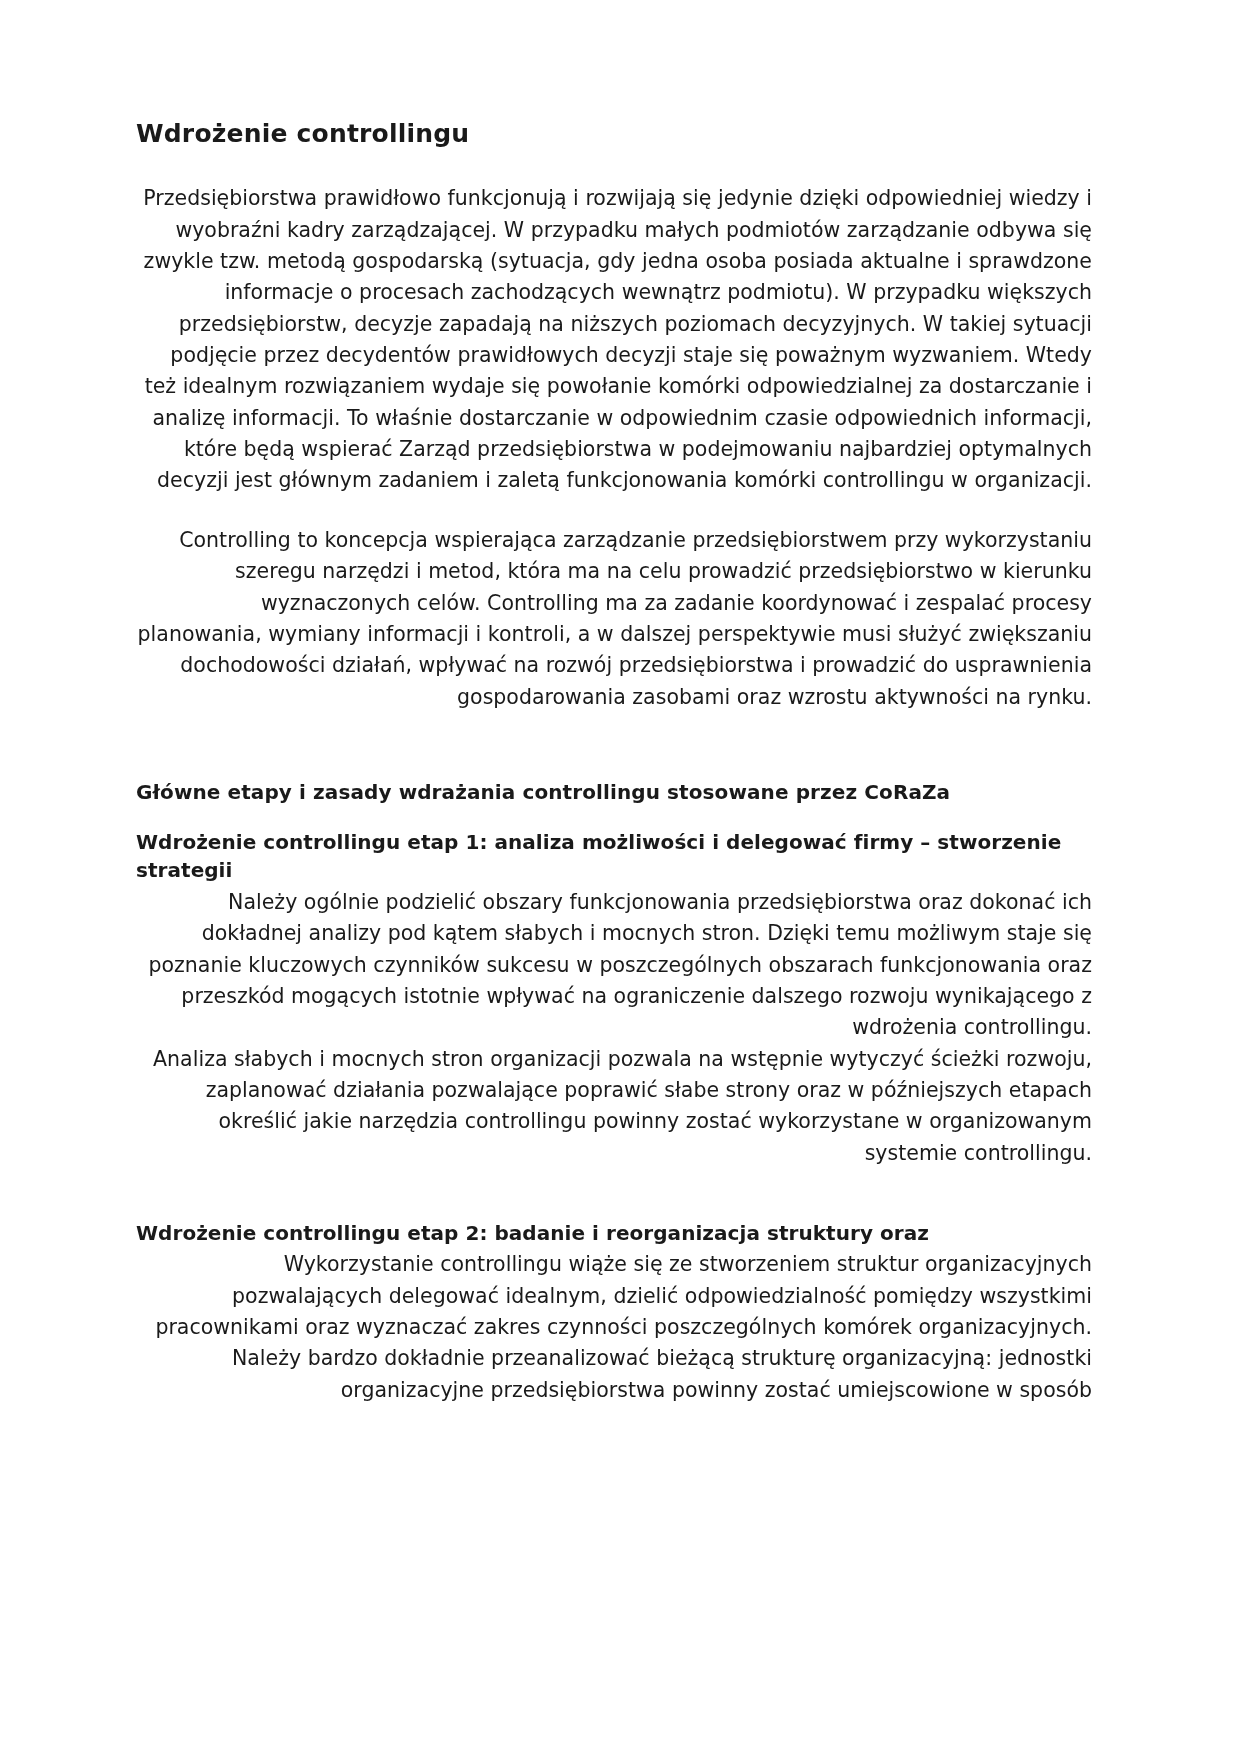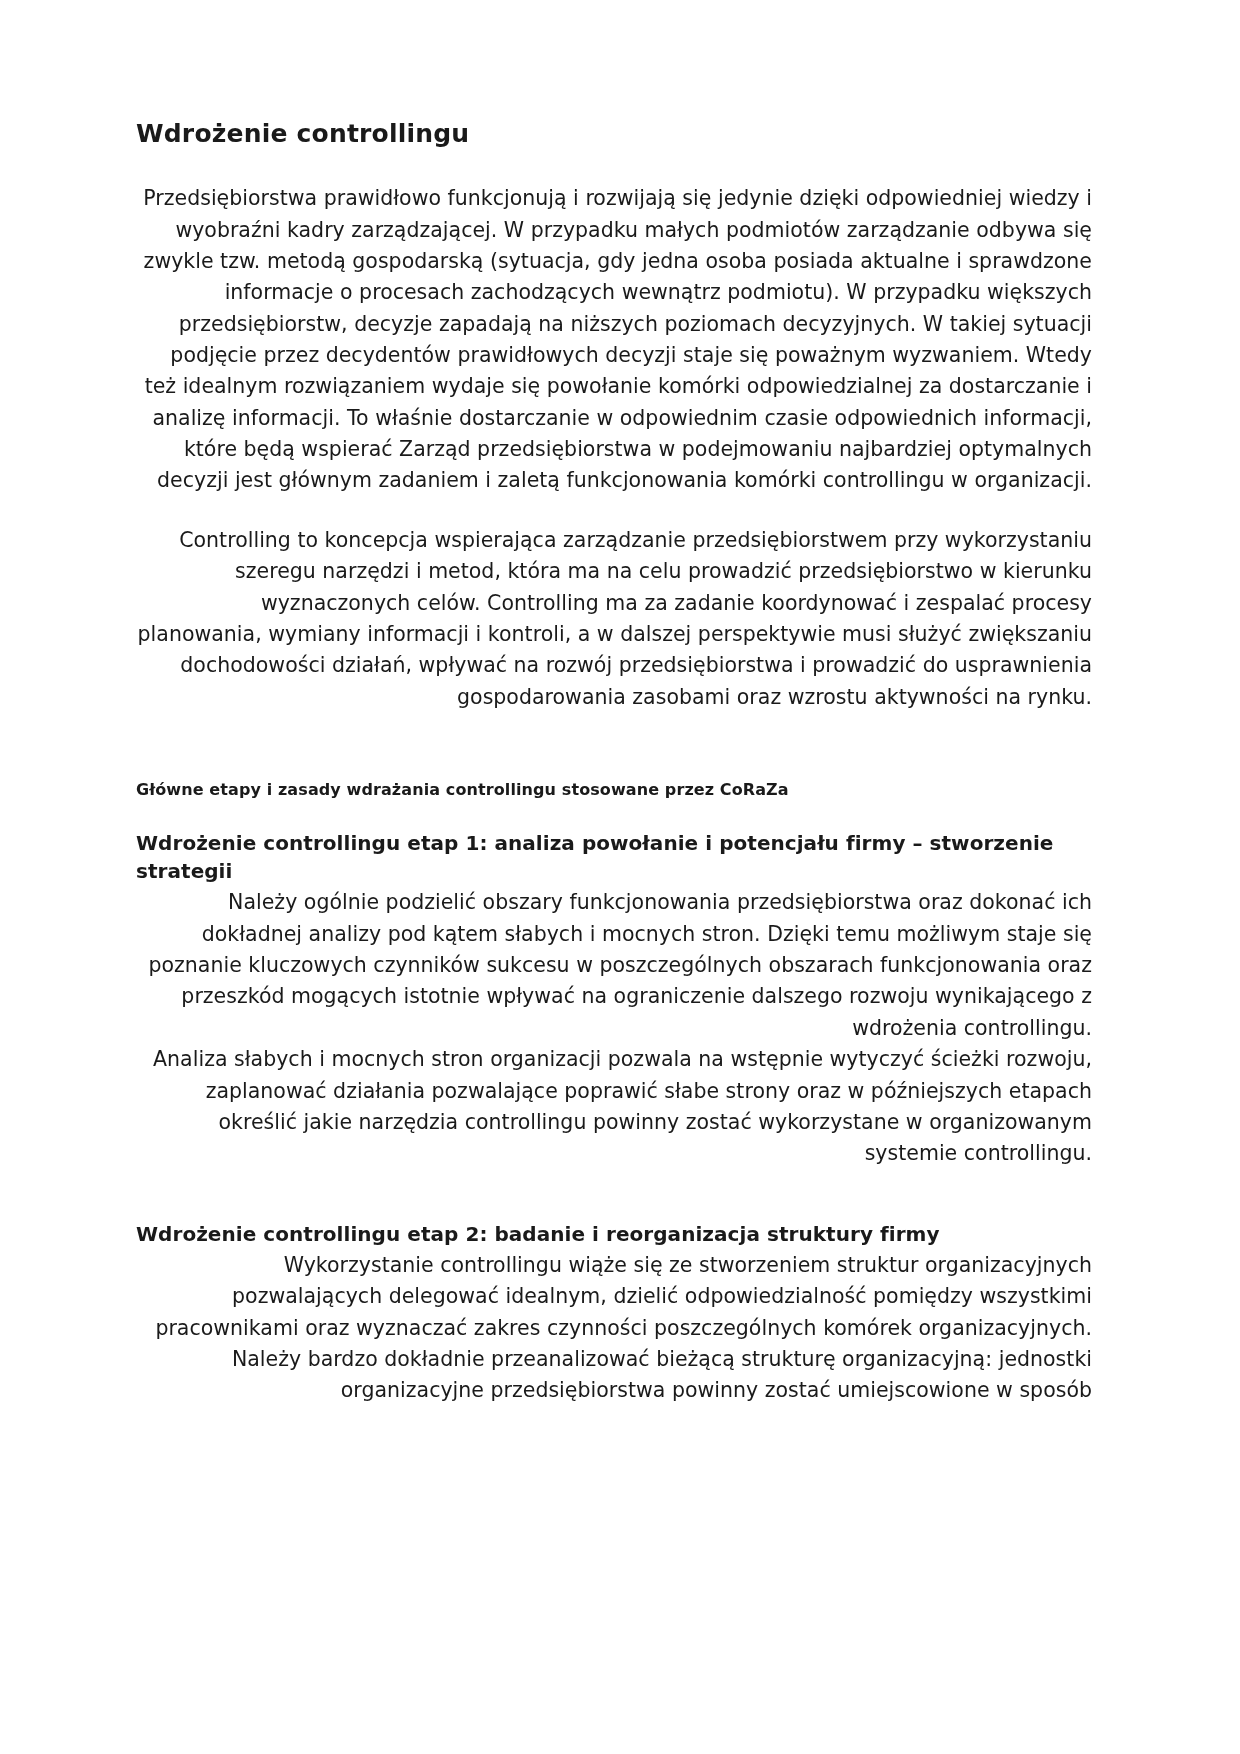--- a/index.html
+++ b/index.html
@@ -22,24 +22,24 @@
     position: relative;
   }
   h1.doc-title {
     font-size: 25px;
     font-weight: bold;
     letter-spacing: 0.2px;
     margin: 0 0 34px 0;
     line-height: 1.25;
   }
   h2.section-title {
-    font-size: 16px;
+    font-size: 20px;
     font-weight: bold;
     letter-spacing: 0.1px;
-    margin: 0 0 28px 0;
+    margin: 0 0 22px 0;
     line-height: 1.35;
     max-width: 880px;
   }
   h3.sub-title {
     font-size: 20px;
     font-weight: bold;
     margin: 0 0 2px 0;
     line-height: 1.42;
     letter-spacing: 0.05px;
   }
@@ -69,23 +69,23 @@
 
   <h1 class="doc-title">Wdrożenie controllingu</h1>
 
   <p class="para">Przedsiębiorstwa prawidłowo funkcjonują i rozwijają się jedynie dzięki odpowiedniej wiedzy  i wyobraźni kadry zarządzającej. W przypadku małych podmiotów zarządzanie odbywa się zwykle tzw. metodą gospodarską (sytuacja, gdy jedna osoba posiada aktualne i sprawdzone informacje o procesach zachodzących wewnątrz podmiotu). W przypadku większych przedsiębiorstw, decyzje zapadają na niższych poziomach decyzyjnych. W takiej sytuacji podjęcie przez decydentów prawidłowych decyzji staje się poważnym wyzwaniem. Wtedy też idealnym rozwiązaniem wydaje się powołanie komórki odpowiedzialnej za dostarczanie i analizę informacji. To właśnie dostarczanie w odpowiednim czasie odpowiednich informacji, które będą wspierać Zarząd przedsiębiorstwa w podejmowaniu najbardziej optymalnych decyzji jest głównym zadaniem i zaletą funkcjonowania komórki controllingu w organizacji.</p>
   <p class="para">Controlling to koncepcja wspierająca zarządzanie przedsiębiorstwem przy wykorzystaniu szeregu narzędzi i metod, która ma na celu prowadzić przedsiębiorstwo w kierunku wyznaczonych celów. Controlling ma za zadanie koordynować i zespalać procesy planowania, wymiany informacji i kontroli, a w dalszej perspektywie musi służyć zwiększaniu dochodowości działań, wpływać na rozwój przedsiębiorstwa i prowadzić do usprawnienia gospodarowania zasobami oraz wzrostu aktywności na rynku.</p>
 
   <div class="gap-lg"></div>
 
   <h2 class="section-title">Główne etapy i zasady wdrażania controllingu stosowane przez CoRaZa</h2>
 
-  <h3 class="sub-title">Wdrożenie controllingu etap 1: analiza powołanie i potencjału firmy – stworzenie strategii</h3>
+  <h3 class="sub-title">Wdrożenie controllingu etap 1: analiza możliwości i delegować firmy – stworzenie strategii</h3>
   <p class="para tight">Należy ogólnie podzielić obszary funkcjonowania przedsiębiorstwa oraz dokonać ich dokładnej analizy pod kątem słabych i mocnych stron. Dzięki temu możliwym staje się poznanie kluczowych czynników sukcesu w poszczególnych obszarach funkcjonowania oraz przeszkód mogących istotnie wpływać na ograniczenie dalszego rozwoju wynikającego z wdrożenia controllingu.</p>
   <p class="para">Analiza słabych i mocnych stron organizacji pozwala na wstępnie wytyczyć ścieżki rozwoju, zaplanować działania pozwalające poprawić słabe strony oraz w późniejszych etapach określić jakie narzędzia controllingu powinny zostać wykorzystane w organizowanym systemie controllingu.</p>
 
   <div class="gap-sm"></div>
 
-  <h3 class="sub-title">Wdrożenie controllingu etap 2: badanie i reorganizacja struktury firmy</h3>
+  <h3 class="sub-title">Wdrożenie controllingu etap 2: badanie i reorganizacja struktury oraz</h3>
   <p class="para tight">Wykorzystanie controllingu wiąże się ze stworzeniem struktur organizacyjnych pozwalających delegować idealnym, dzielić odpowiedzialność pomiędzy wszystkimi pracownikami oraz wyznaczać zakres czynności poszczególnych komórek organizacyjnych.</p>
   <p class="para tight">Należy bardzo dokładnie przeanalizować bieżącą strukturę organizacyjną: jednostki organizacyjne przedsiębiorstwa powinny zostać umiejscowione w sposób</p>
 
 </div>
 
 </body></html>

